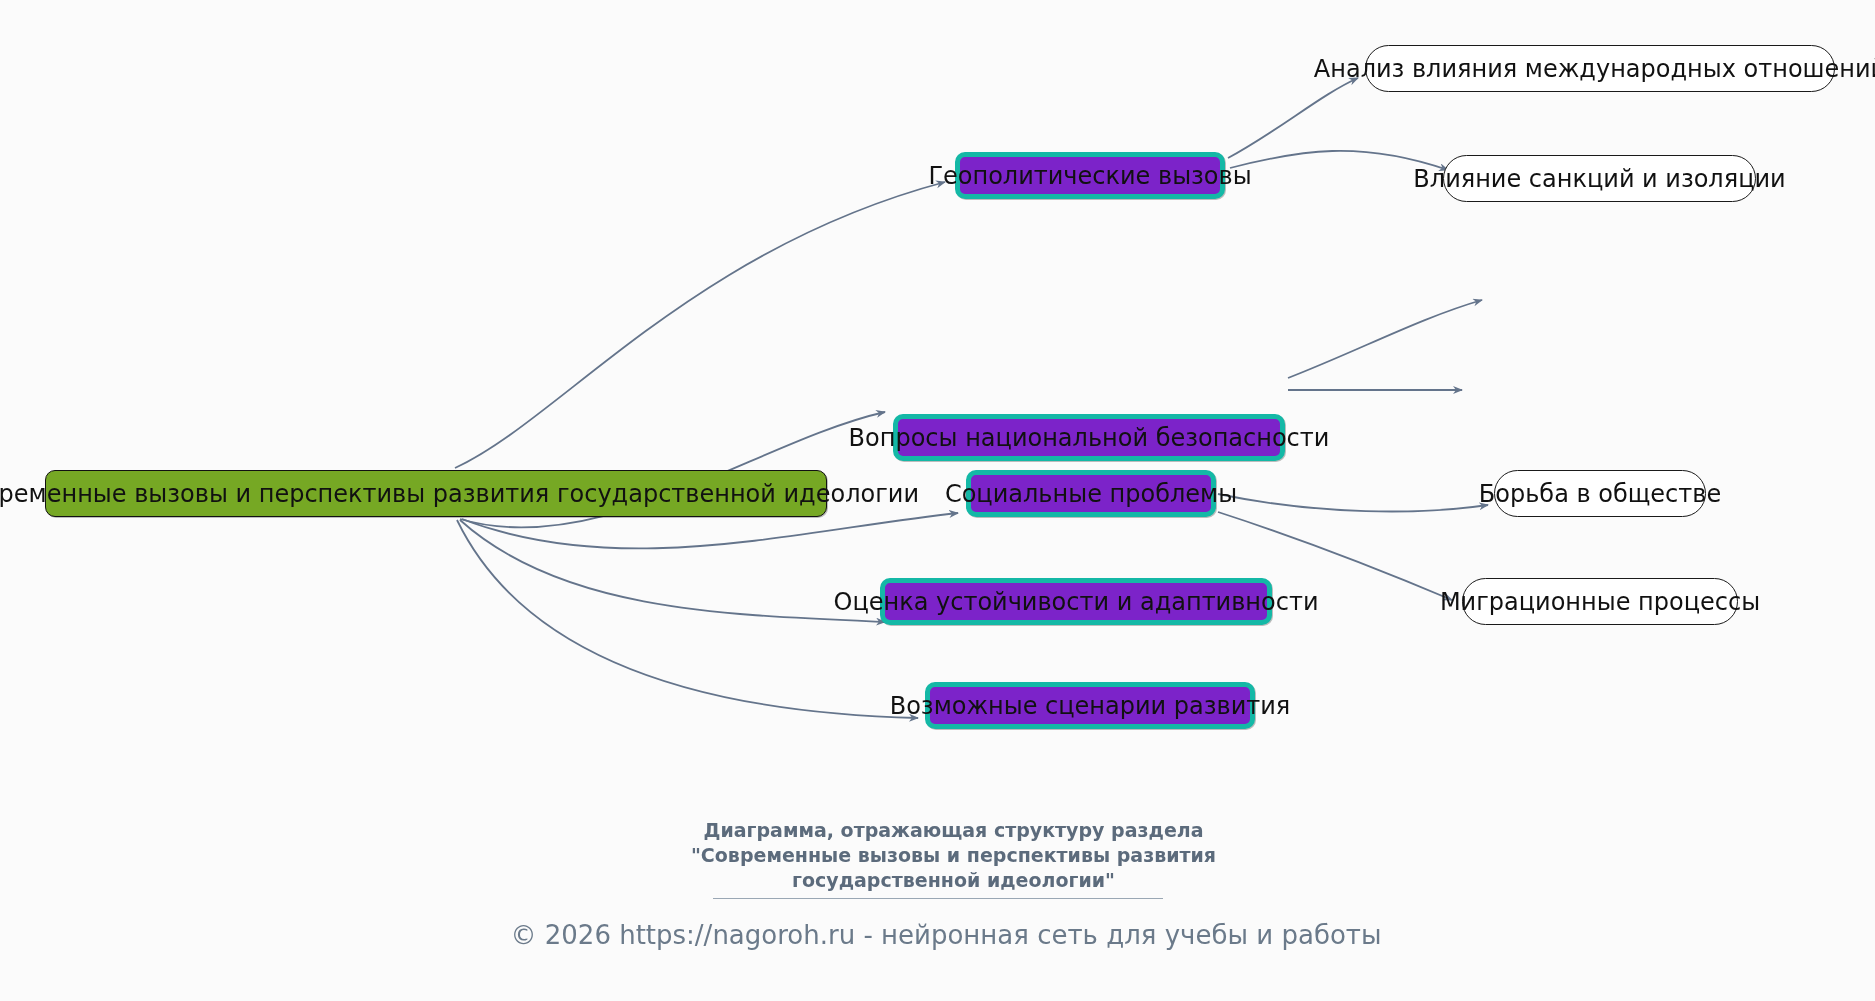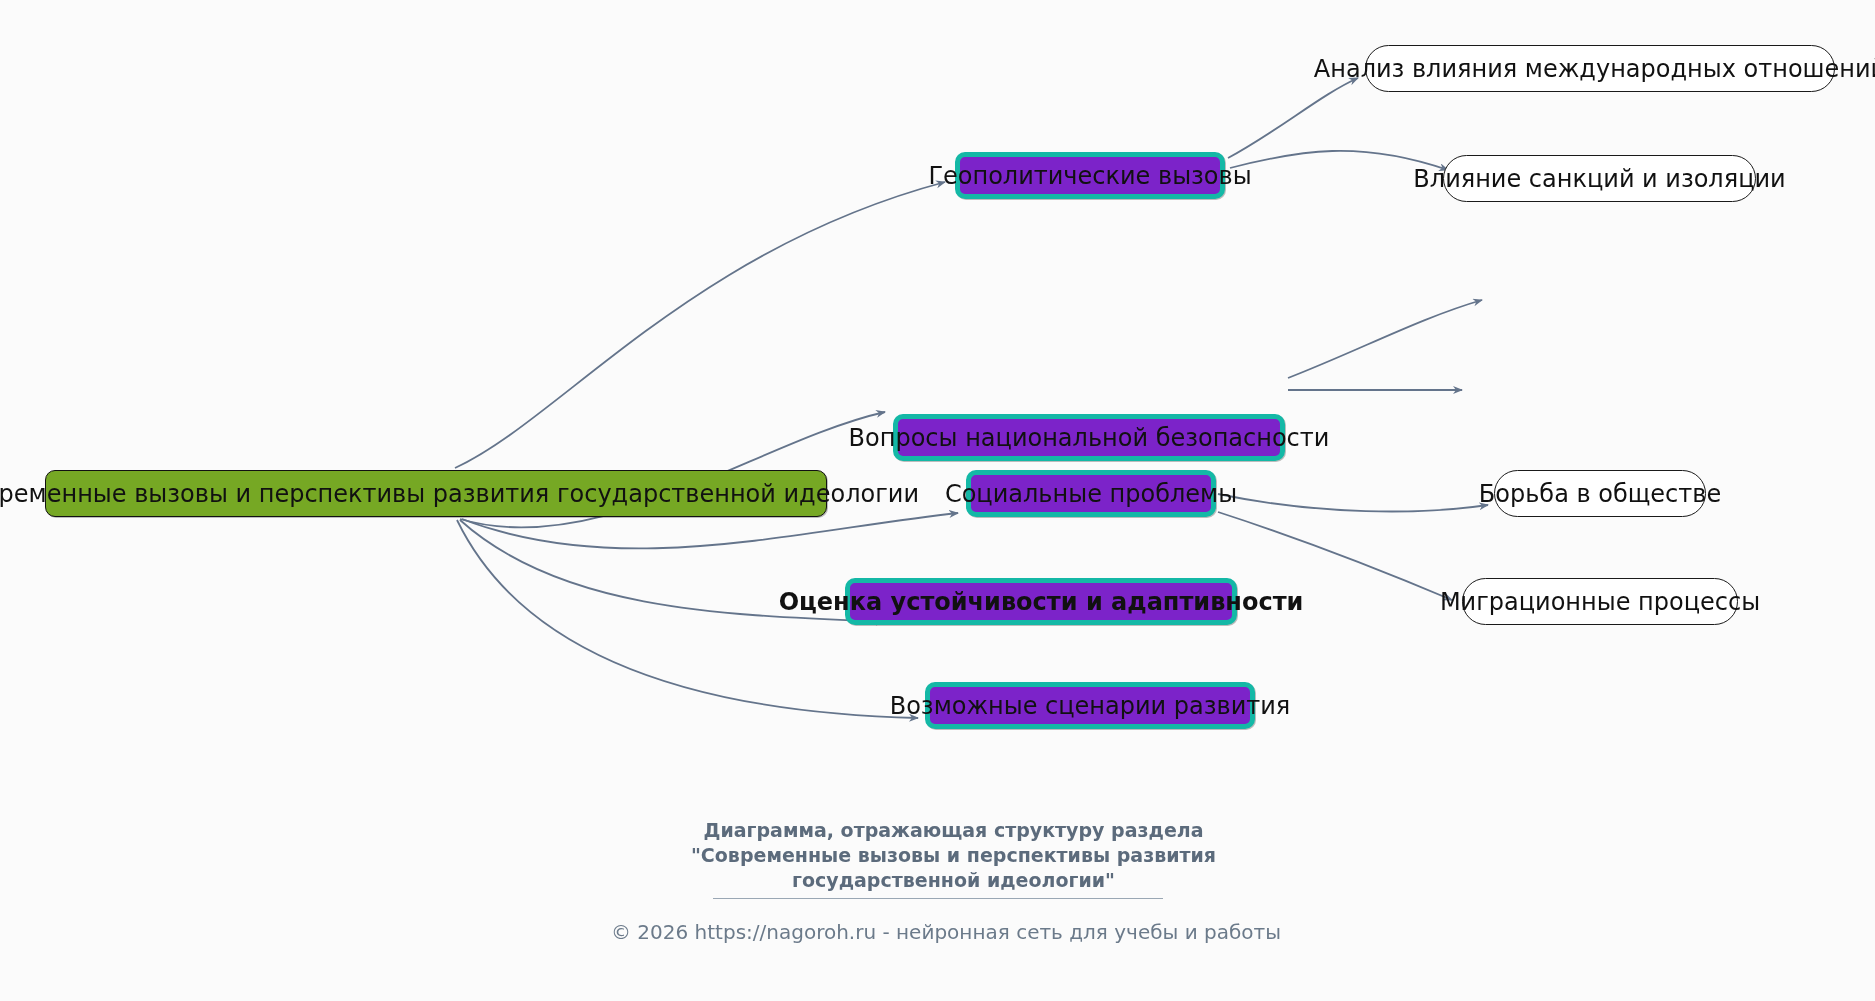--- a/index.html
+++ b/index.html
@@ -66,21 +66,21 @@
     transform:translateX(-50%);
     width:450px;
     height:0;
     border-top:1px solid #9aa7b4;
   }
   .footer{
     position:absolute;
     left:0;right:0;
     text-align:center;
     color:#6b7a8a;
-    font-size:20px;
+    font-size:26px;
     padding-left:17px;
   }
 </style>
 </head>
 <body>
 
 <div id="canvas">
 
   <svg id="edges" viewBox="0 0 1875 1001" xmlns="http://www.w3.org/2000/svg">
     <defs>
@@ -108,21 +108,21 @@
   </svg>
 
   <div class="node node-root" style="left:45px;top:470px;width:782px;height:47px;">Современные вызовы и перспективы развития государственной идеологии</div>
 
   <div class="node node-branch" style="left:955px;top:152px;width:270px;height:47px;">Геополитические вызовы</div>
 
   <div class="node node-branch" style="left:893px;top:366px;width:392px;height:47px;margin-top:48px;">Вопросы национальной безопасности</div>
 
   <div class="node node-branch" style="left:966px;top:470px;width:250px;height:47px;text-align:center;">Социальные проблемы</div>
 
-  <div class="node node-branch" style="left:845px;top:578px;width:392px;height:47px;font-weight:bold;">Оценка устойчивости и адаптивности</div>
+  <div class="node node-branch" style="left:880px;top:578px;width:392px;height:47px;">Оценка устойчивости и адаптивности</div>
 
   <div class="node node-branch" style="left:925px;top:682px;width:330px;height:47px;">Возможные сценарии развития</div>
 
   <div class="node node-leaf" style="left:1365px;top:45px;width:470px;height:47px;">Анализ влияния международных отношений</div>
 
   <div class="node node-leaf" style="left:1443px;top:155px;width:313px;height:47px;">Влияние санкций и изоляции</div>
 
 
 
   <div class="node node-leaf" style="left:1494px;top:470px;width:212px;height:47px;">Борьба в обществе</div>

